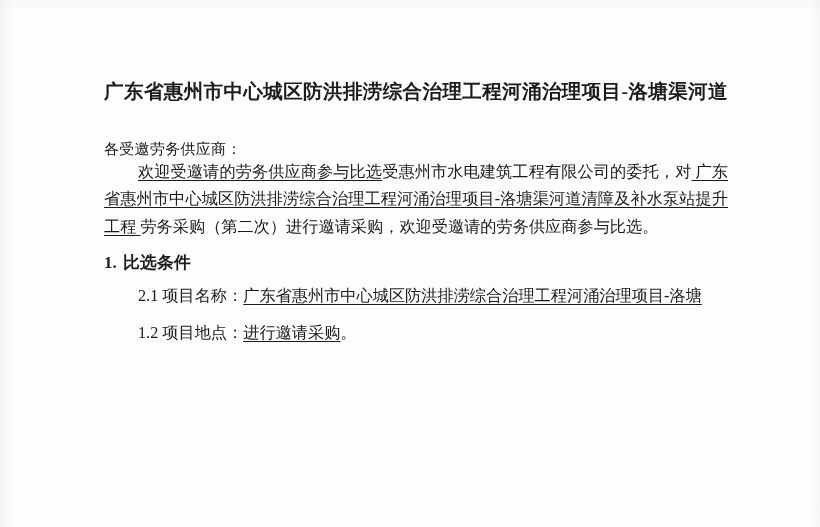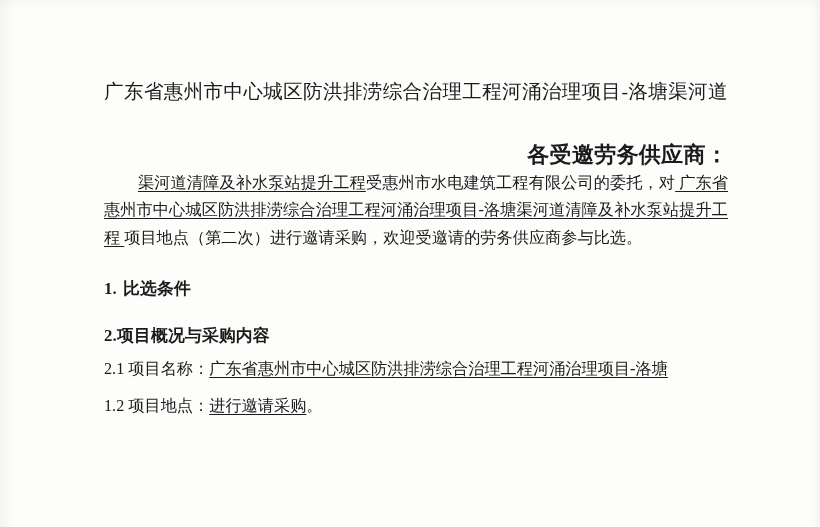--- a/index.html
+++ b/index.html
@@ -36,97 +36,96 @@
   .content {
     position: relative;
     padding: 0 92px 0 104px;
   }
   .title-block {
     padding-top: 82px;
     text-align: center;
   }
   .doc-title-line {
     font-size: 19.5px;
-    font-weight: normal;
+    font-weight: bold;
     letter-spacing: 0.4px;
     line-height: 1.0;
     white-space: nowrap;
   }
   .doc-title-line.second {
     margin-top: 26px;
     letter-spacing: 0.6px;
   }
   .salutation {
     margin-top: 38px;
-    font-size: 22px;
-    font-weight: bold;
+    font-size: 15px;
+    font-weight: normal;
     letter-spacing: 0.3px;
-    text-align: right;
   }
   p.para {
     margin: 0;
     font-size: 16.2px;
     line-height: 1.72;
     text-align: justify;
     text-justify: inter-ideograph;
   }
   .body-para {
     margin-top: 9px;
     text-indent: 34px;
   }
   .u {
     text-decoration: underline;
     text-underline-offset: 3px;
   }
   .section-heading {
     font-size: 16.8px;
     font-weight: bold;
-    margin-top: 24px;
+    margin-top: 9px;
     letter-spacing: 0.2px;
   }
   .section-heading .num {
     margin-right: 6px;
   }
   .section-heading.tight .num {
     margin-right: 0px;
   }
   .indent-para {
     margin-top: 7px;
     text-indent: 34px;
   }
   .sub-item {
     margin-top: 9px;
     font-size: 16.2px;
     line-height: 1.72;
     text-align: justify;
   }
   .sub-item .sub-num {
+    margin-left: 34px;
   }
   .sub-cont {
     font-size: 16.2px;
     line-height: 1.72;
   }
 </style>
 </head>
 <body>
 
 <div class="page">
   <div class="content">
 
     <div class="title-block">
       <div class="doc-title-line">广东省惠州市中心城区防洪排涝综合治理工程河涌治理项目-洛塘渠河道</div>
     </div>
 
     <div class="salutation">各受邀劳务供应商：</div>
 
-    <p class="para body-para"><span class="u">渠河道清障及补水泵站提升工程</span><span>受惠州市水电建筑工程有限公司的委托，对</span><span class="u"> 广东省惠州市中心城区防洪排涝综合治理工程河涌治理项目-洛塘渠河道清障及补水泵站提升工程 </span><span>项目地点（第二次）进行邀请采购，欢迎受邀请的劳务供应商参与比选。</span></p>
+    <p class="para body-para"><span class="u">欢迎受邀请的劳务供应商参与比选</span><span>受惠州市水电建筑工程有限公司的委托，对</span><span class="u"> 广东省惠州市中心城区防洪排涝综合治理工程河涌治理项目-洛塘渠河道清障及补水泵站提升工程 </span><span>劳务采购（第二次）进行邀请采购，欢迎受邀请的劳务供应商参与比选。</span></p>
 
     <div class="section-heading"><span class="num">1.</span><span>比选条件</span></div>
 
 
-    <div class="section-heading tight"><span class="num">2.</span><span>项目概况与采购内容</span></div>
 
     <div class="sub-item"><span class="sub-num">2.1 项目名称：</span><span class="u">广东省惠州市中心城区防洪排涝综合治理工程河涌治理项目-洛塘</span></div>
 
     <div class="sub-item"><span class="sub-num">1.2 项目地点：</span><span class="u">进行邀请采购</span><span>。</span></div>
 
   </div>
 </div>
 
 </body></html>

